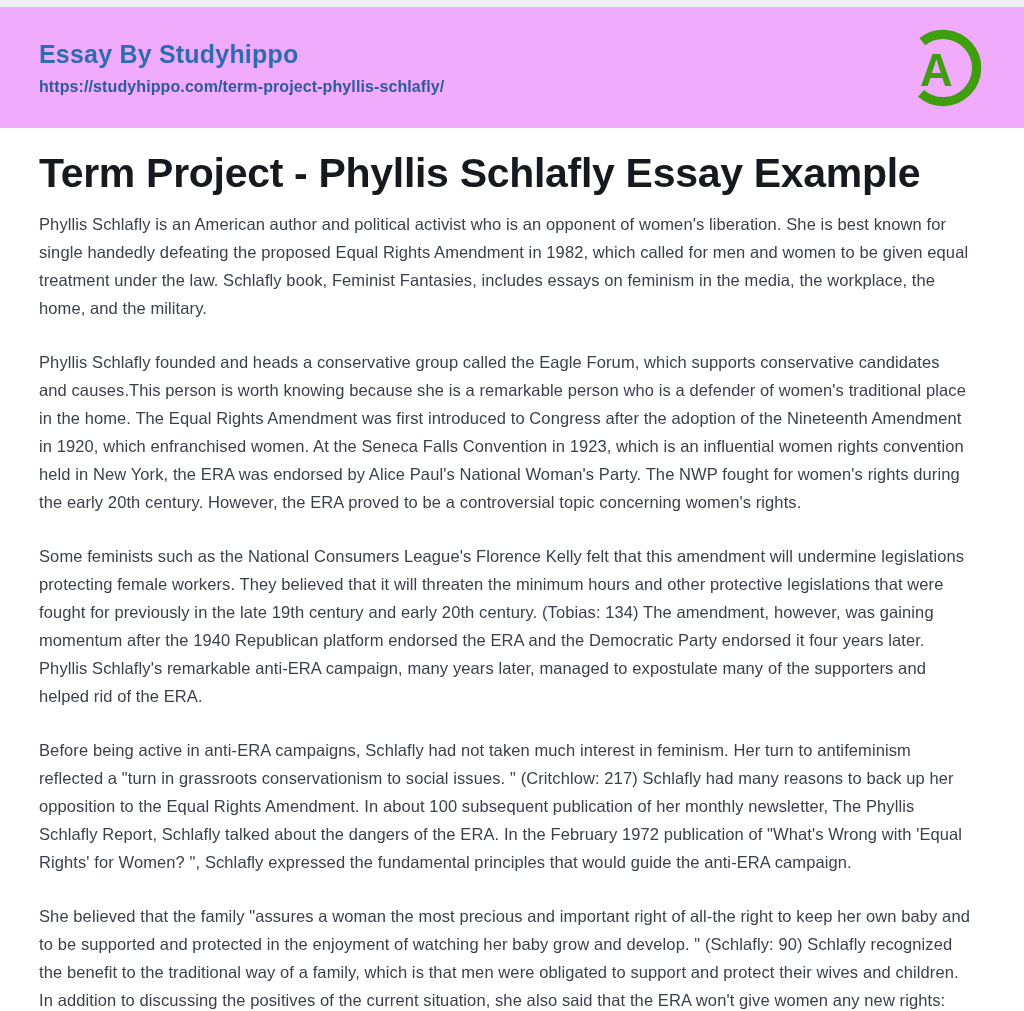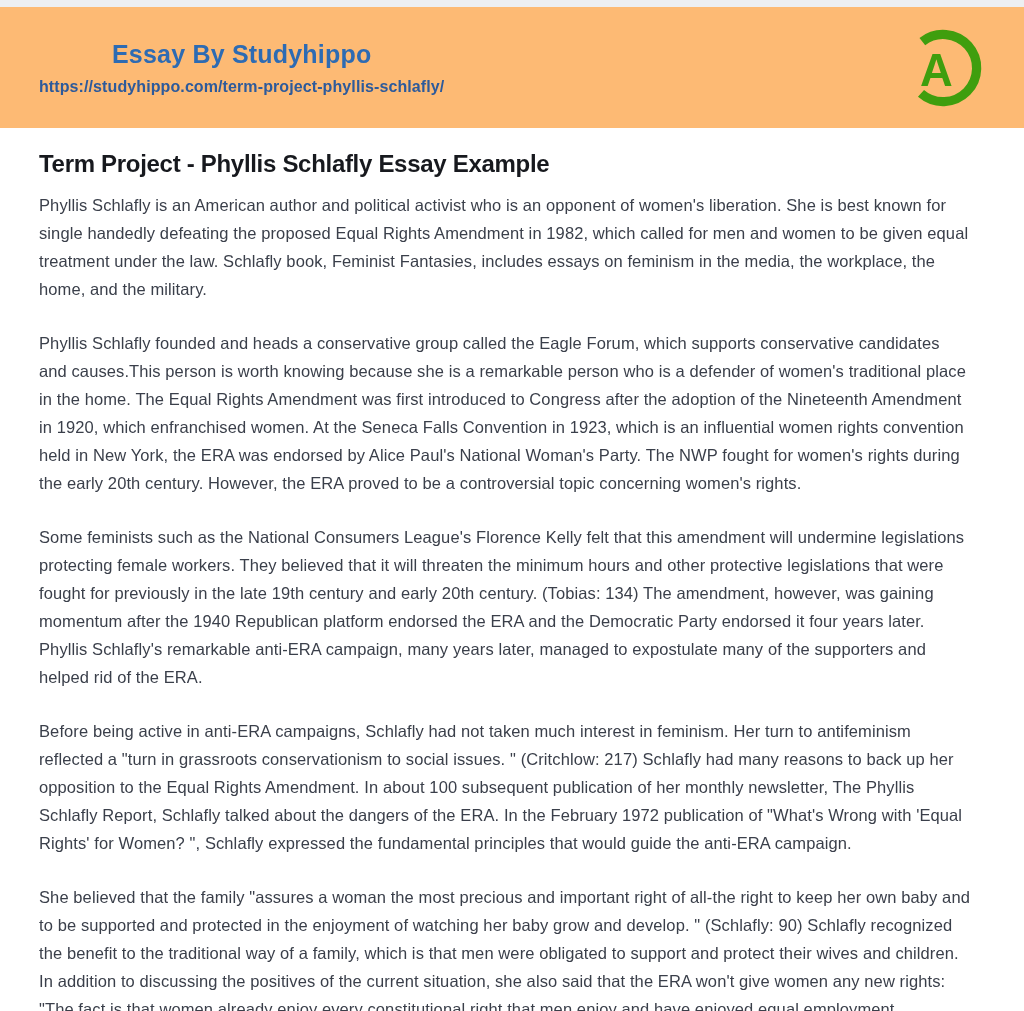--- a/index.html
+++ b/index.html
@@ -16,45 +16,44 @@
     overflow: hidden;
   }
   .top-strip {
     width: 100%;
     height: 7px;
     background: #edeff2;
   }
   .header-band {
     width: 100%;
     height: 121px;
-    background: #fdba74;
+    background: #f0abfc;
     display: flex;
     align-items: center;
     justify-content: space-between;
     padding: 0 39px;
-    text-align: center;
   }
   .brand-block { display: flex; flex-direction: column; gap: 9px; }
   .brand-title {
     color: #2d6bb3;
     font-size: 25px;
     font-weight: 700;
     letter-spacing: 0.2px;
   }
   .brand-url {
     color: #2d5a9b;
     font-size: 16px;
     font-weight: 700;
     letter-spacing: 0.1px;
   }
   .logo { width: 84px; height: 84px; flex: 0 0 auto; }
   main.article { padding: 0 39px; }
   .article-title {
     margin: 23px 0 14px;
-    font-size: 24px;
+    font-size: 41px;
     line-height: 1.1;
     font-weight: 700;
     color: #17191e;
     letter-spacing: -0.3px;
   }
   .article-body p {
     font-size: 16.5px;
     line-height: 28px;
     color: #3a3f4a;
     margin: 0 15px 26px 0;

